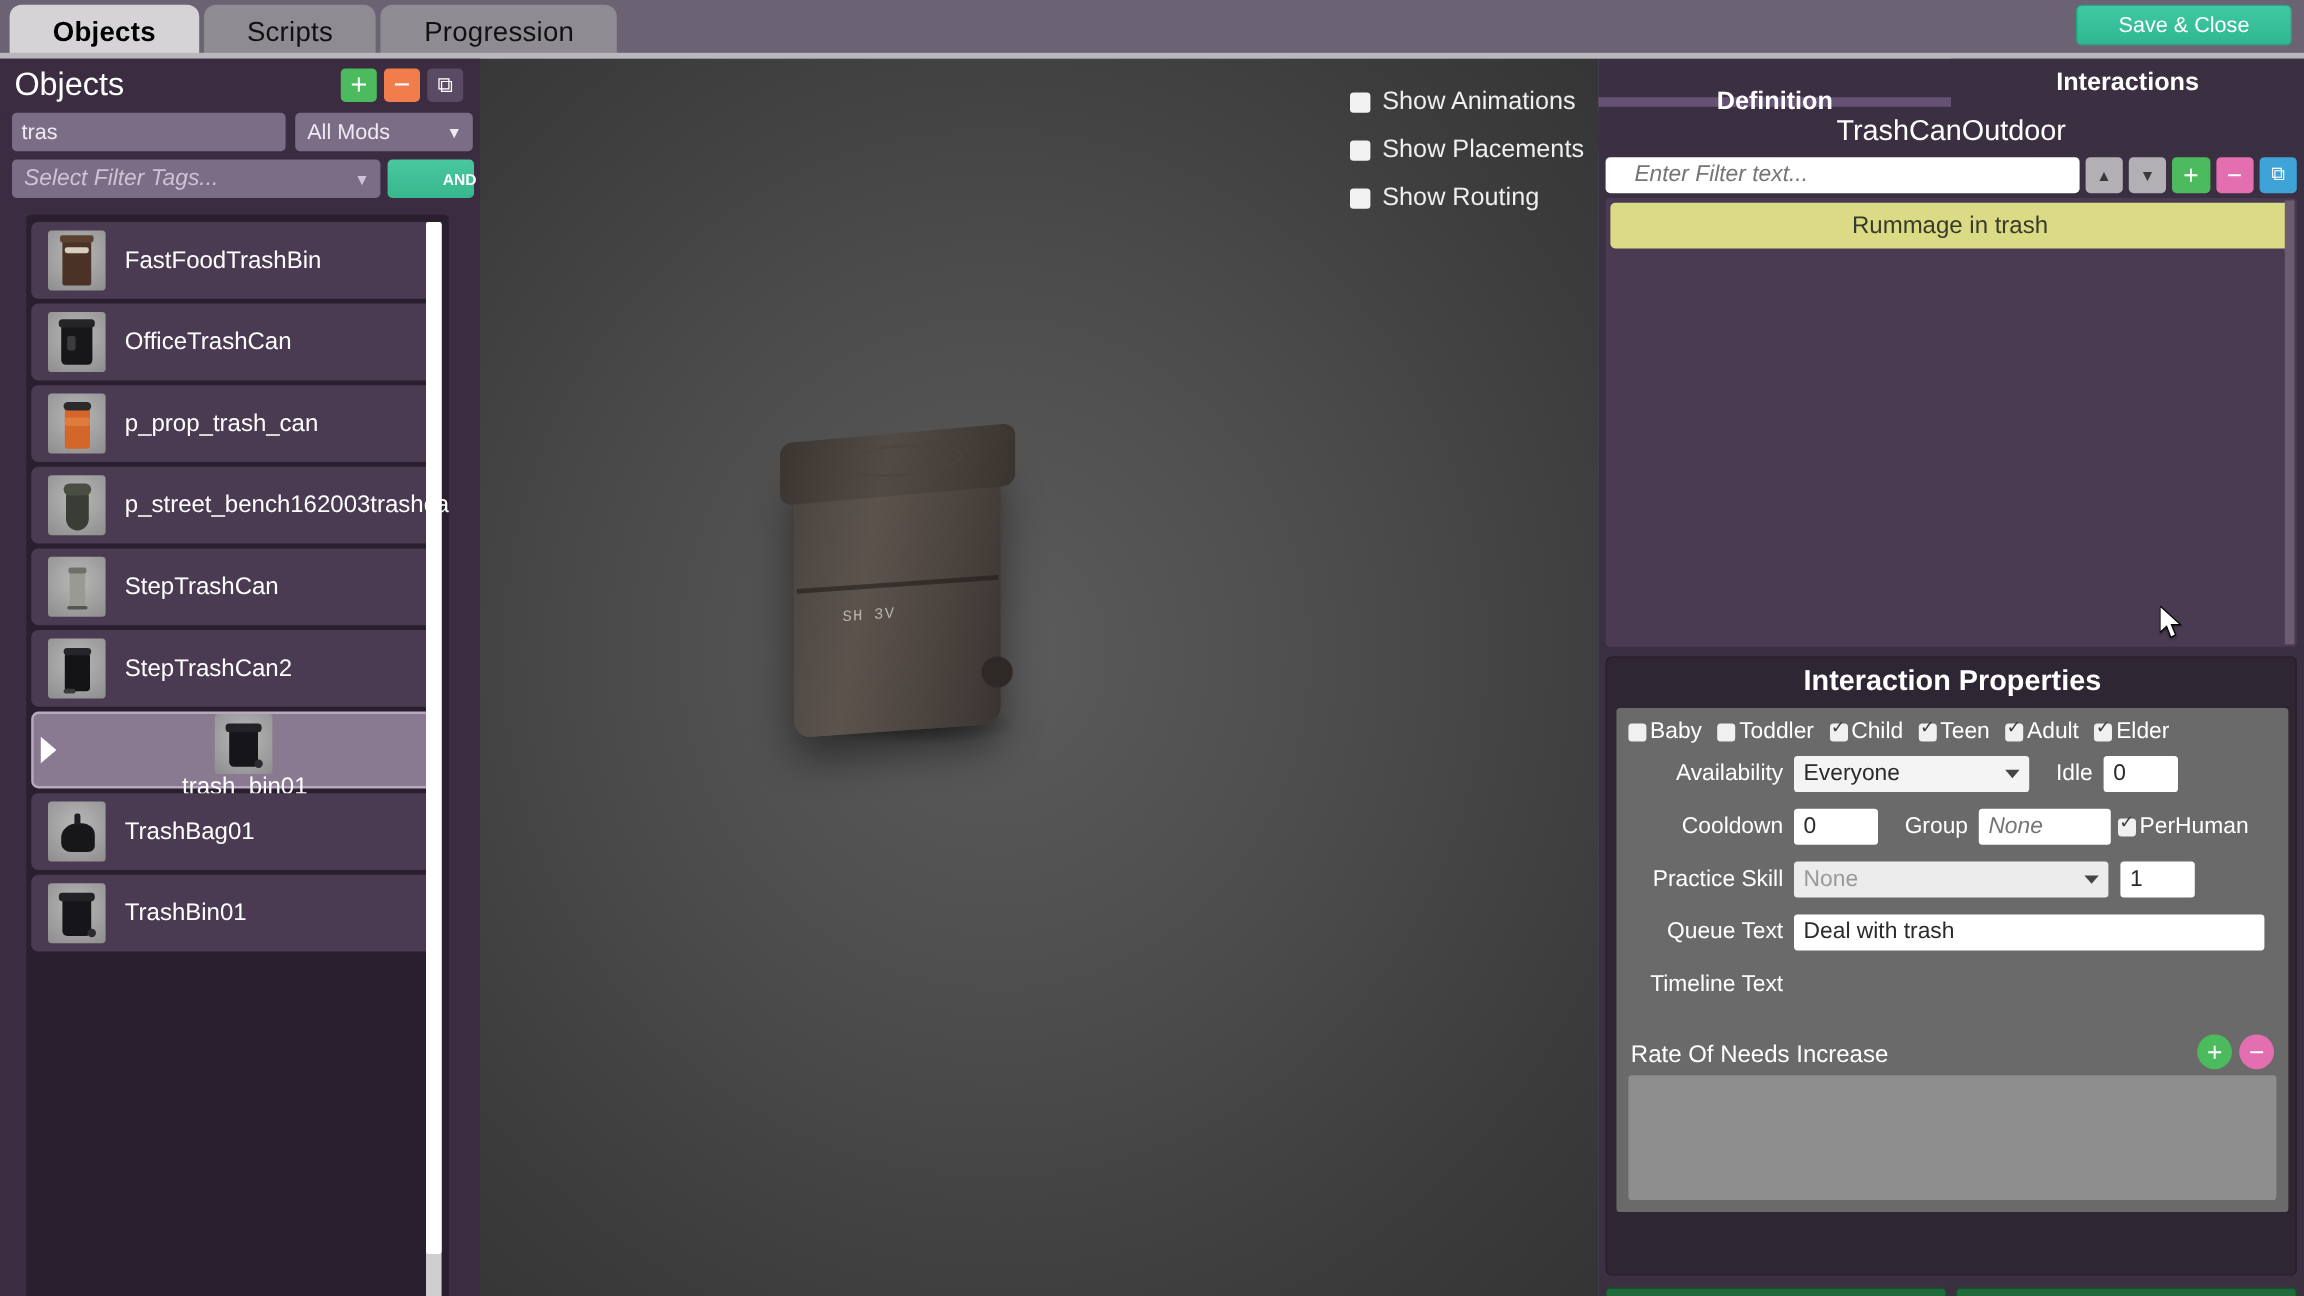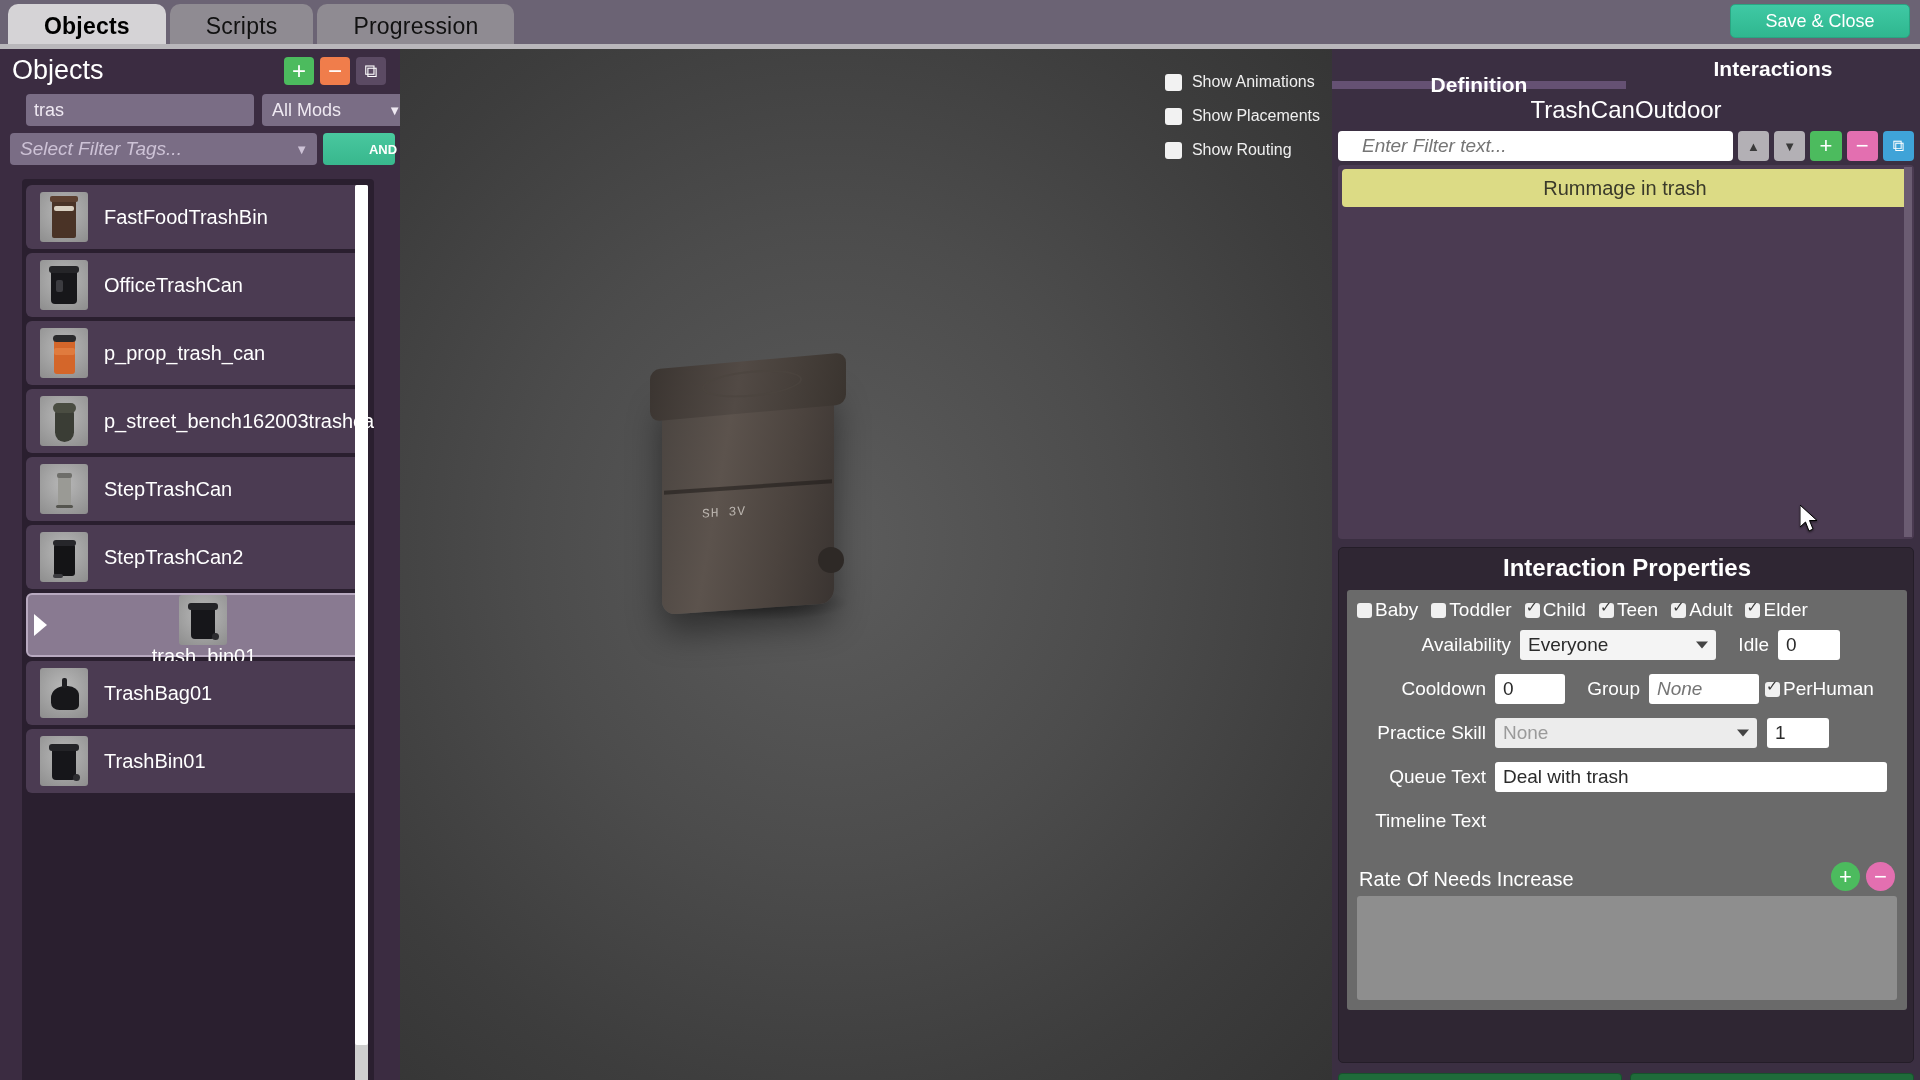--- a/index.html
+++ b/index.html
@@ -51,21 +51,21 @@
   .hdr-btns { position: absolute; right: 14px; top: 8px; display: flex; gap: 6px; }
   .hdr-btn {
     width: 30px; height: 28px; border-radius: 4px;
     display: flex; align-items: center; justify-content: center;
     font-size: 24px; color: #fff; line-height: 1;
   }
   .hdr-btn.add { background: #4cbb5e; }
   .hdr-btn.remove { background: #f07d4b; }
   .hdr-btn.copy { background: #5b4a63; font-size: 18px; }
 
-  .search-row { position: absolute; left: 10px; top: 45px; width: 385px; height: 32px; display: flex; gap: 8px; margin-left: 16px; }
+  .search-row { position: absolute; left: 10px; top: 45px; width: 385px; height: 32px; display: flex; gap: 8px; }
   .search-input {
     width: 228px; height: 32px; background: #7a6d85; border: none; border-radius: 4px;
     color: #efe9f2; font-size: 18px; padding: 0 8px;
     font-family: "Liberation Sans", sans-serif;
   }
   .mods-select {
     width: 148px; height: 32px; background: #7a6d85; border-radius: 4px;
     color: #efe9f2; font-size: 18px; display: flex; align-items: center;
     padding: 0 10px; position: relative;
   }
@@ -122,21 +122,21 @@
   .viewport {
     position: absolute; left: 400px; top: 49px; width: 932px; height: 1031px;
     background: radial-gradient(ellipse at 46% 48%, #5c5c5c 0%, #4c4c4c 42%, #3d3d3d 75%, #343434 100%);
     overflow: hidden;
   }
   .vp-checks { position: absolute; right: 12px; top: 24px; }
   .vp-check { display: flex; align-items: center; margin-bottom: 16px; }
   .vp-box {
     width: 17px; height: 17px; background: #f2f2f2; border-radius: 3px; margin-right: 10px;
   }
-  .vp-label { font-size: 16px; color: #efefef; }
+  .vp-label { font-size: 21px; color: #efefef; }
 
   
   .can { position: absolute; left: 240px; top: 290px; width: 230px; height: 280px; }
   .can-body {
     position: absolute; left: 22px; top: 48px; width: 172px; height: 222px;
     background: linear-gradient(100deg,#4a4440 0%,#5c534d 35%,#4b433e 70%,#3a3431 100%);
     border-radius: 5px 8px 14px 14px;
     transform: skewY(-4deg);
     box-shadow: 0 18px 34px rgba(0,0,0,.45);
   }
@@ -486,21 +486,21 @@
             <div class="age-item">
               <div class="cb checked"></div>
               <span class="age-label">Adult</span>
             </div>
             <div class="age-item">
               <div class="cb checked"></div>
               <span class="age-label">Elder</span>
             </div>
           </div>
 
-        <div class="prow" style="top:40px;padding-left:25px;">
+        <div class="prow" style="top:40px;">
           <div class="plabel" style="width:148px;">Availability</div>
           <div class="pselect" style="width:196px;">
             <span>Everyone</span>
             <span class="caret2"></span>
           </div>
           <div class="plabel" style="width:62px;">Idle</div>
           <input class="pfield" style="width: 62px;" value="0">
         </div>
 
         <div class="prow" style="top:84px;">

